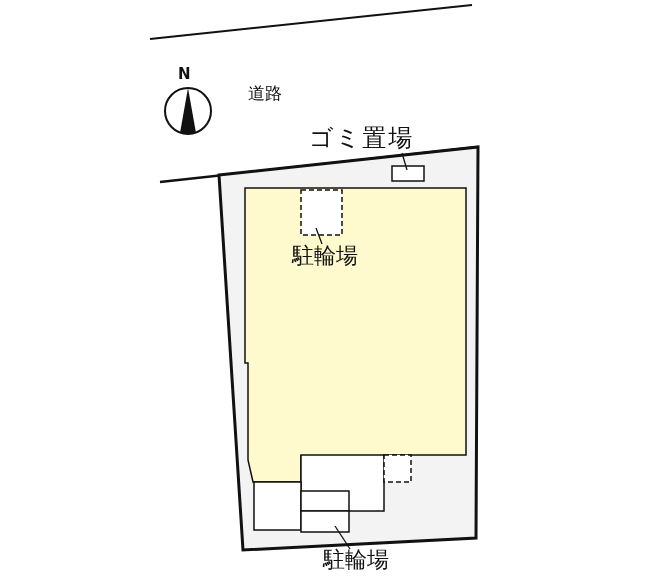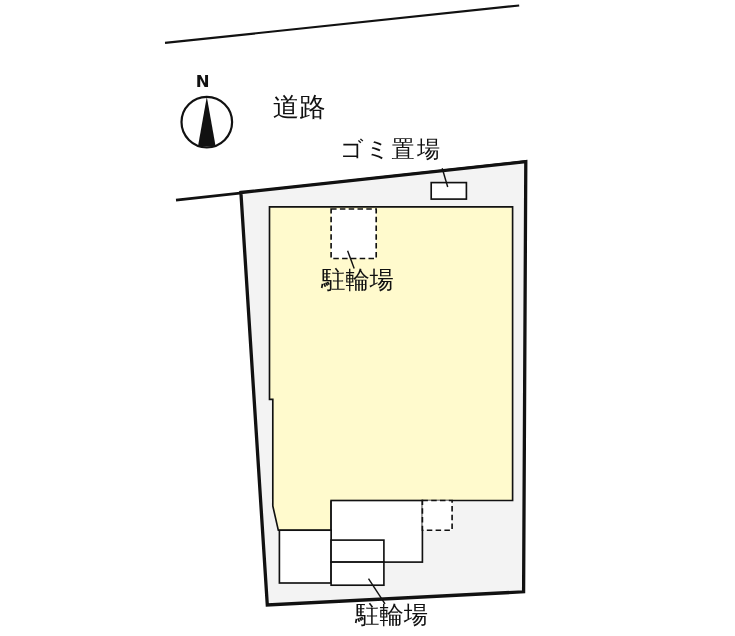--- a/index.html
+++ b/index.html
@@ -1,20 +1,20 @@
 <!DOCTYPE html>
 <html><head>
 <meta charset="utf-8">
 <style>
   html, body { margin: 0; padding: 0; background: #ffffff; }
   body { width: 668px; height: 578px; position: relative; overflow: hidden; }
   svg { position: absolute; left: 0; top: 0; }
   .lbl { position: absolute; font-family: "DejaVu Sans", sans-serif; color: #111; white-space: nowrap; line-height: 1; }
-  .road-label { left: 248px; top: 85px; font-size: 24px; }
-  .garbage-label { left: 309px; top: 126px; font-size: 21px; letter-spacing: 2px; }
+  .road-label { left: 248px; top: 85px; font-size: 17px; }
+  .garbage-label { left: 309px; top: 126px; font-size: 24px; letter-spacing: 2px; }
   .bike-label-top { left: 292px; top: 245px; font-size: 22px; }
   .bike-label-bottom { left: 323px; top: 549px; font-size: 22px; }
   .north-label { left: 178px; top: 67px; font-size: 15px; font-weight: bold; }
 </style>
 </head>
 <body>
 
 <svg width="668" height="578" viewBox="0 0 668 578">
 
   <line x1="150" y1="39" x2="472" y2="5" stroke="#111" stroke-width="2"></line>

